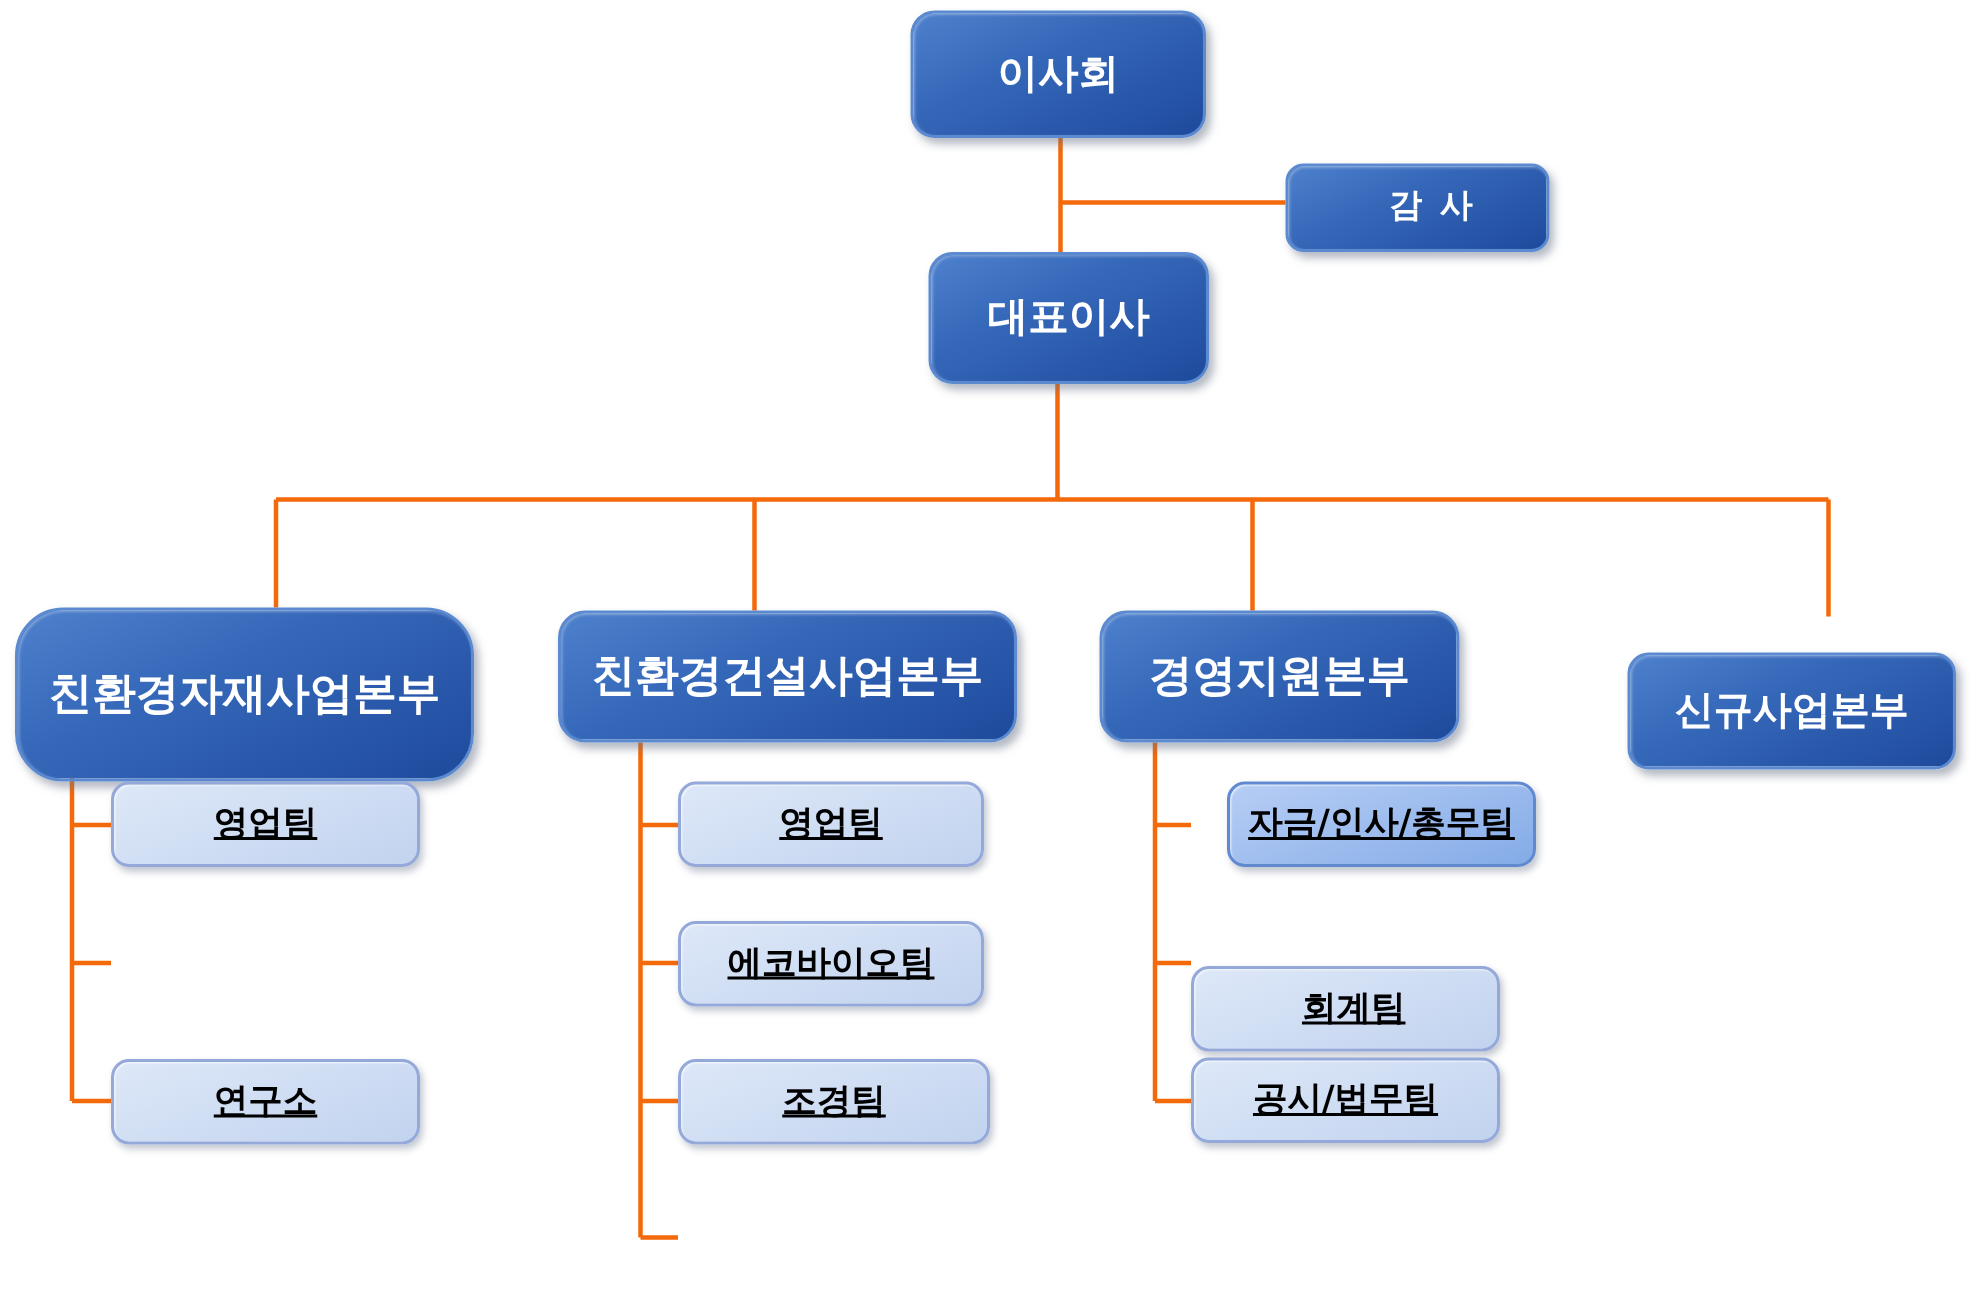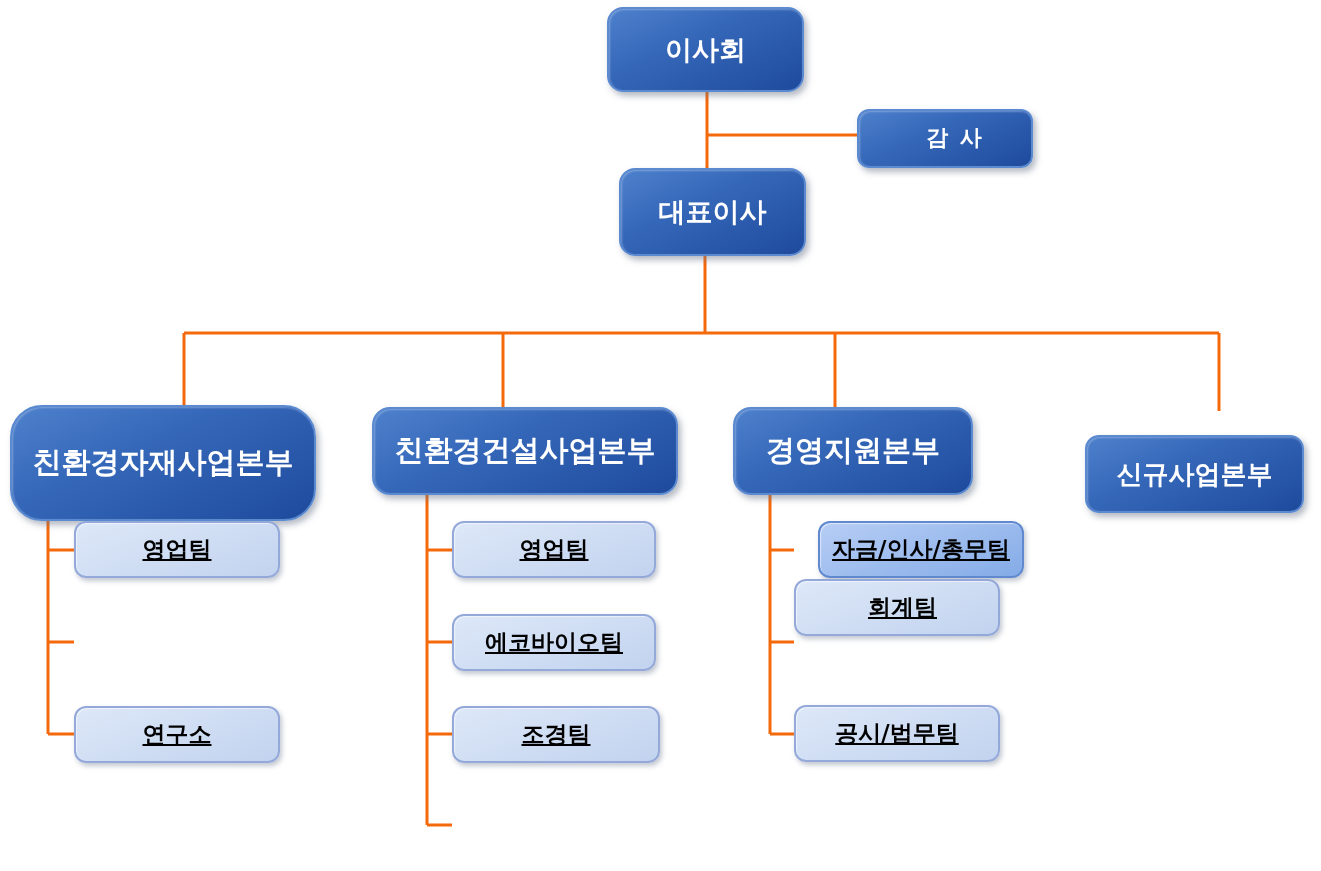--- a/index.html
+++ b/index.html
@@ -97,20 +97,20 @@
   <div class="node light fs-team" style="left:452px;top:614px;width:204px;height:57px;">
     <span>에코바이오팀</span>
   </div>
   <div class="node light fs-team" style="left:452px;top:706px;width:208px;height:57px;">
     <span>조경팀</span>
   </div>
 
   <div class="node light highlight fs-team" style="left:794px;top:521px;width:206px;height:57px;margin-left:24px;">
     <span>자금/인사/총무팀</span>
   </div>
-  <div class="node light fs-team" style="left:794px;top:579px;width:206px;height:57px;padding-left:11px;">
+  <div class="node light fs-team" style="left:794px;top:644px;width:206px;height:57px;padding-left:11px;">
     <span>회계팀</span>
   </div>
   <div class="node light fs-team" style="left:794px;top:705px;width:206px;height:57px;">
     <span>공시/법무팀</span>
   </div>
 
 </div>
 
 </body></html>

